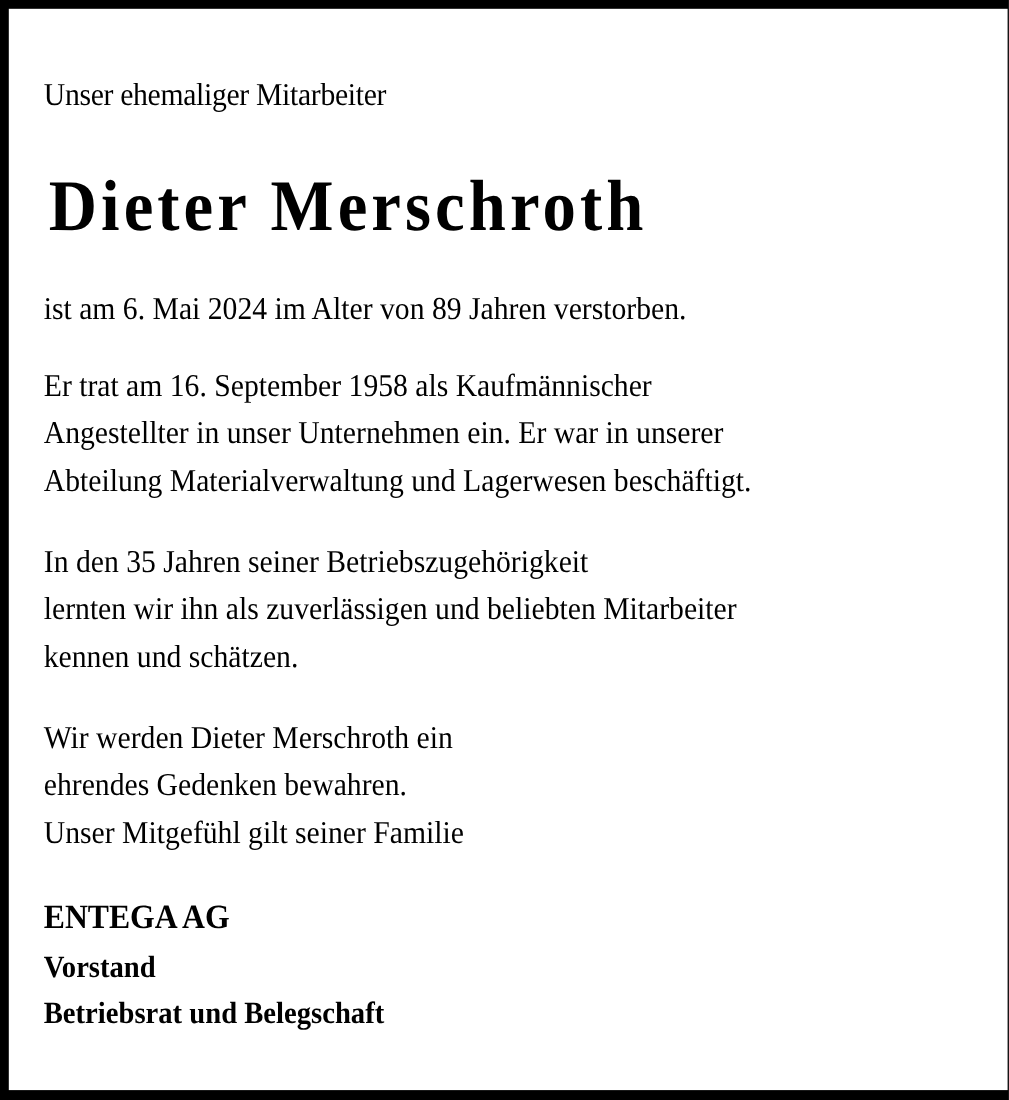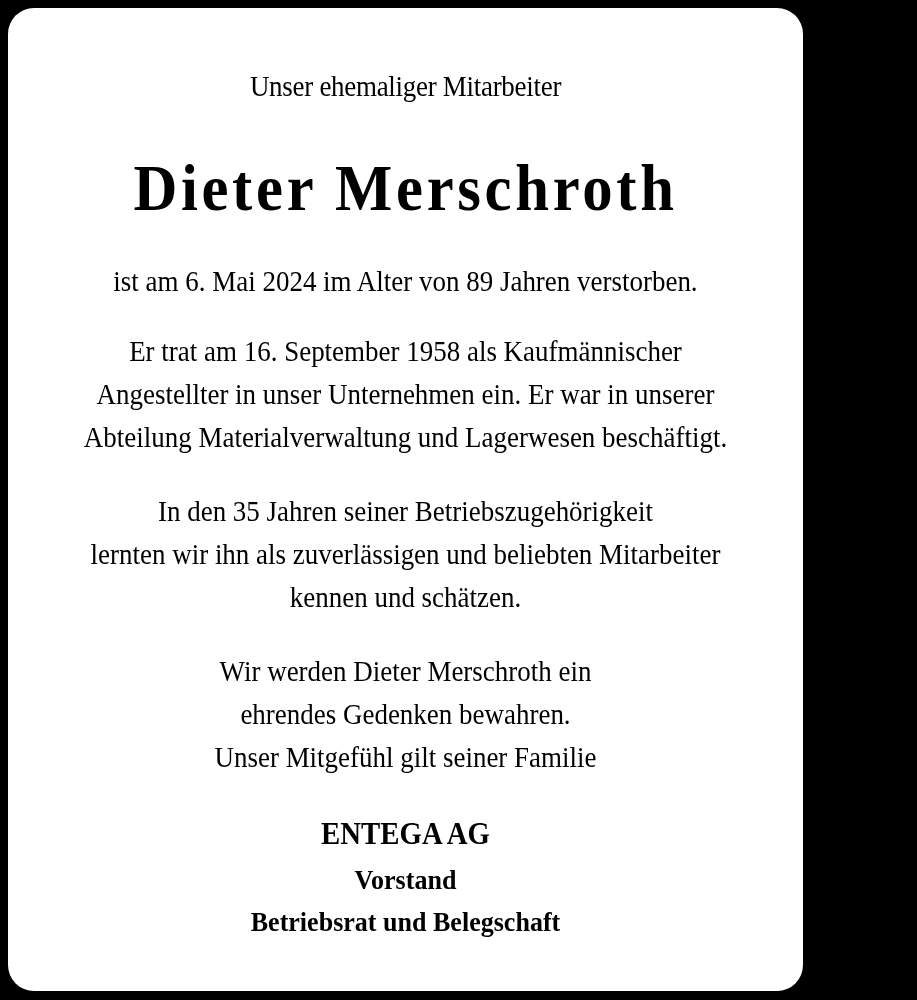--- a/index.html
+++ b/index.html
@@ -1,21 +1,21 @@
 <!DOCTYPE html>
 <html><head>
   <meta charset="utf-8">
   <style>
     html, body { margin: 0; padding: 0; background: #000; }
     body { width: 917px; height: 1000px; position: relative; overflow: hidden; }
     .frame {
-      position: absolute; left: 8px; top: 8px; width: 795px; height: 983px;
+      position: absolute; left: 8px; top: 8px; width: 908px; height: 983px;
       background: #fff;
       font-family: "Liberation Serif", "DejaVu Serif", serif;
-      color: #000; text-align: center; border-radius: 26px;
+      color: #000; 
     }
     .line { position: absolute; left: 0; right: 0; white-space: nowrap; }
     .intro { top: 62px; font-size: 29px; letter-spacing: -0.3px; transform: scaleX(0.93); }
     .name { top: 142px; font-size: 66px; font-weight: bold; letter-spacing: 4px; transform: scaleX(0.92); }
     .body { font-size: 29px; line-height: 43px; transform: scaleX(0.93); }
     .p1 { top: 252px; }
     .p2 { top: 322px; }
     .p3 { top: 482px; }
     .p4 { top: 642px; }
     .sig1 { top: 808px; font-size: 31px; font-weight: bold; transform: scaleX(0.93); }

